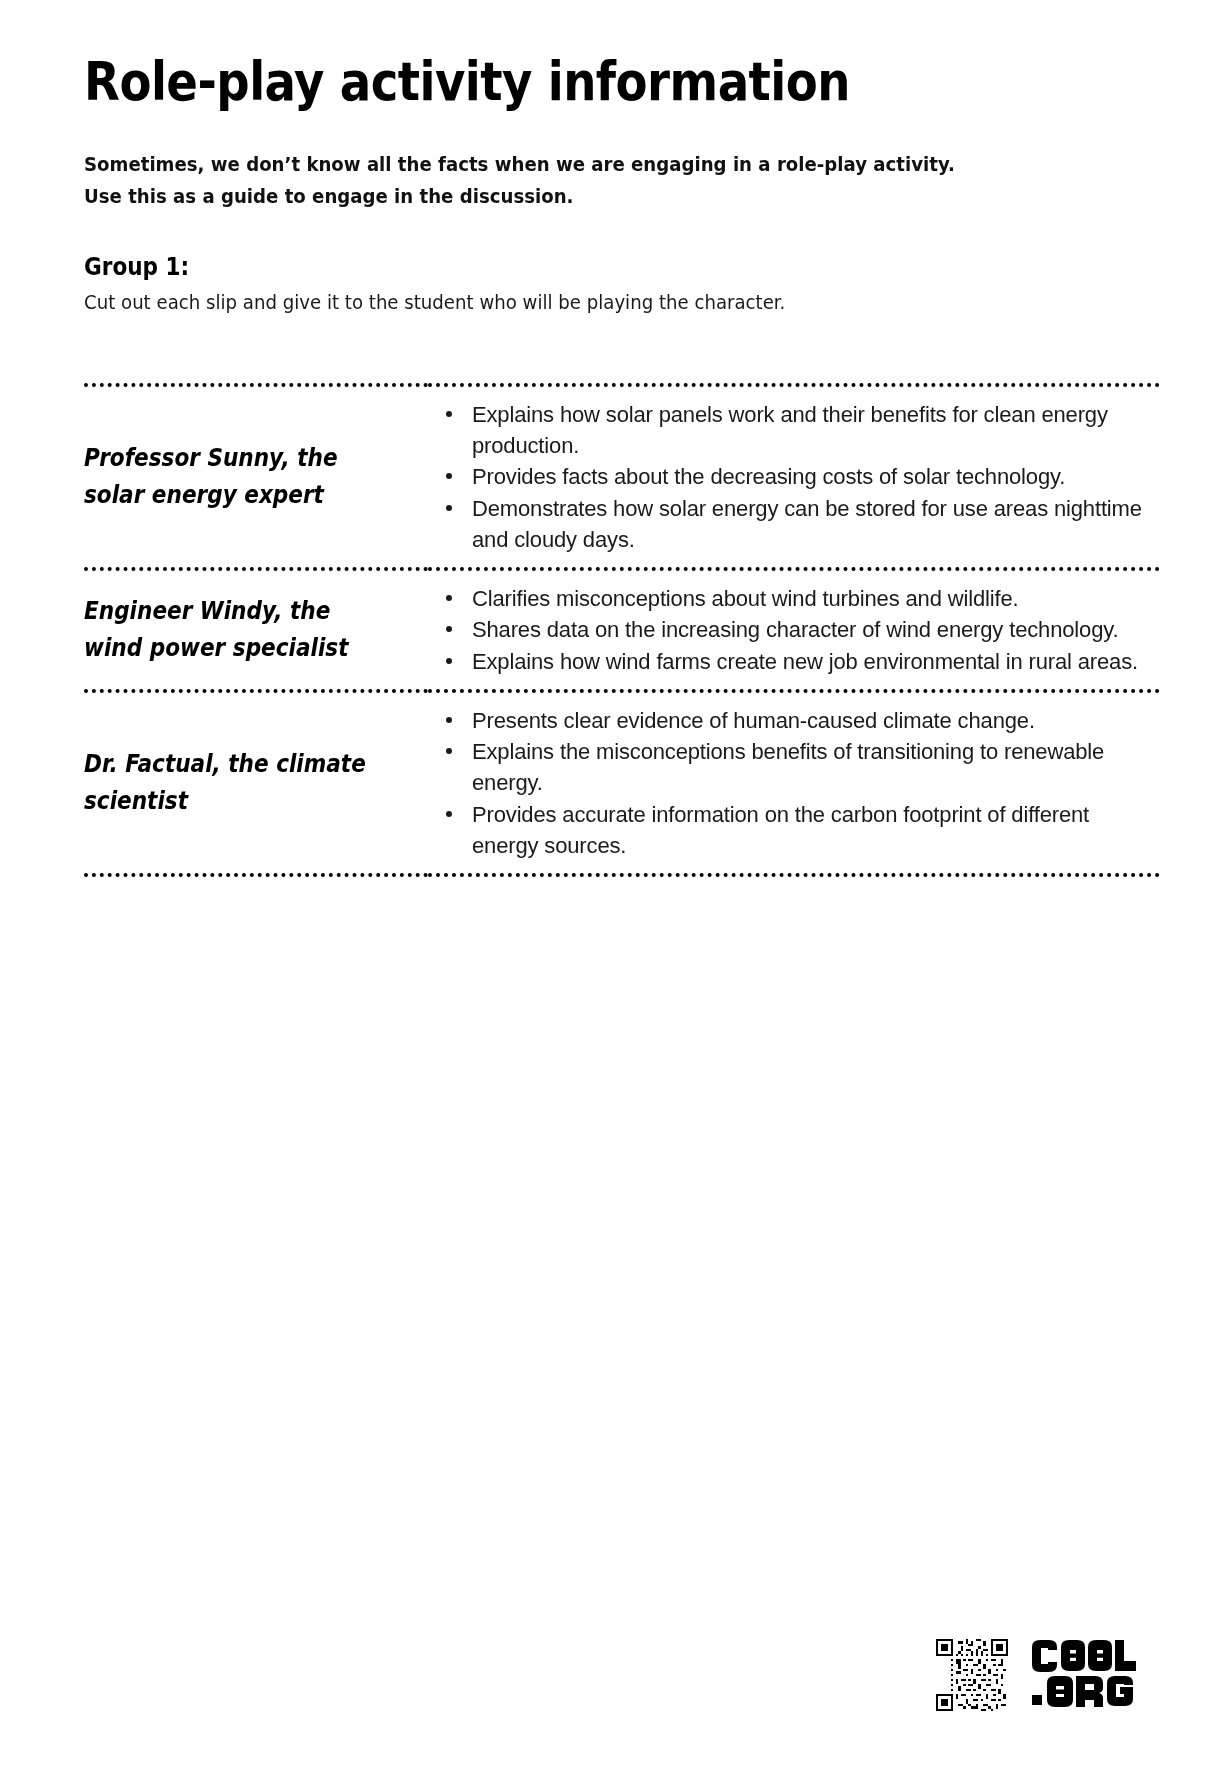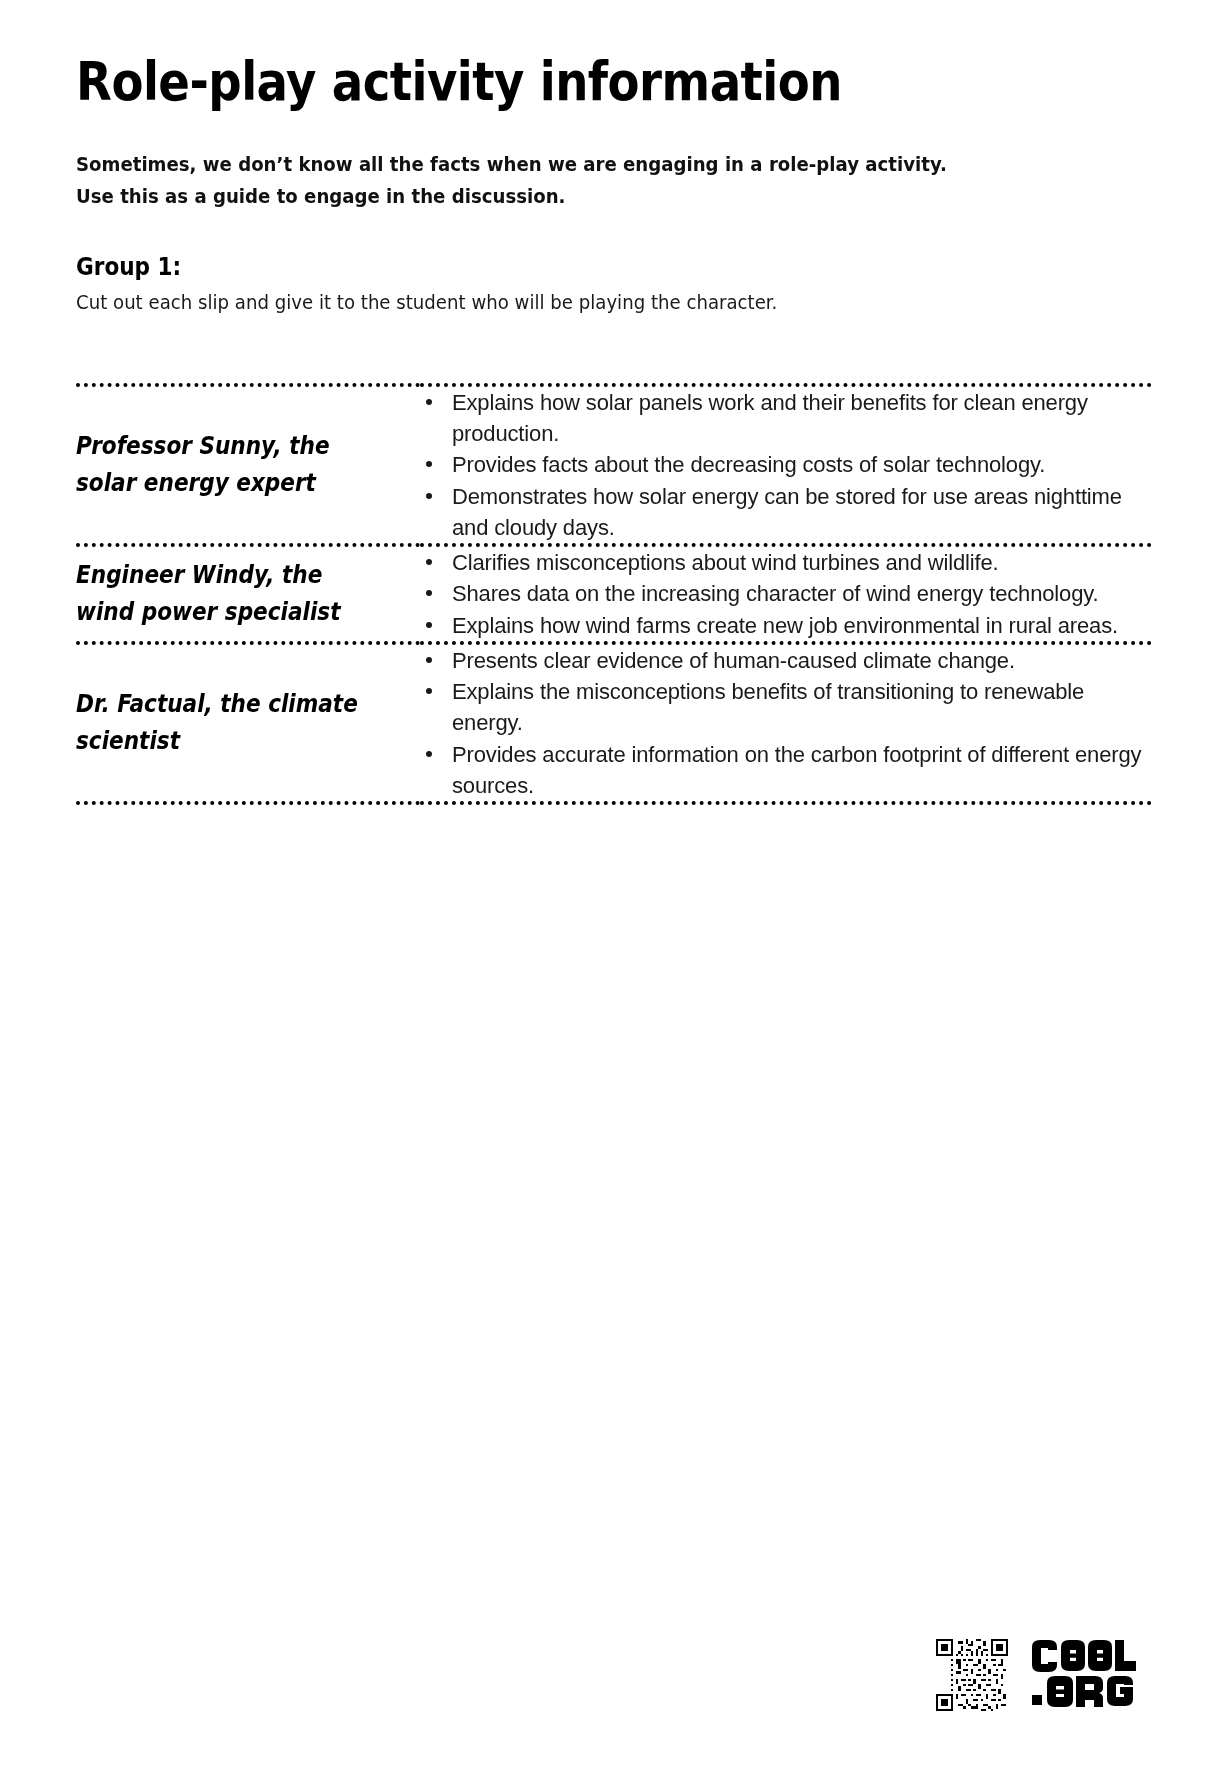--- a/index.html
+++ b/index.html
@@ -22,21 +22,21 @@
     left: 0;
     top: 0;
     width: 1228px;
     height: 1772px;
     box-sizing: border-box;
     padding: 0;
   }
 
   .content {
     position: absolute;
-    left: 76px;
+    left: 84px;
     top: 52px;
     width: 1076px;
   }
 
   
   .page-title {
     font-family: "DejaVu Sans", sans-serif;
     font-weight: 700;
     font-size: 53px;
     line-height: 1.12;
@@ -130,21 +130,21 @@
     font-family: "DejaVu Sans", sans-serif;
     font-weight: 700;
     font-size: 24px;
     line-height: 1.55;
     color: #000000;
     transform: scaleX(0.9);
     transform-origin: left center;
   }
 
   .desc-list {
-    margin: 0;
+    margin: 12px;
     padding: 0;
     list-style: none;
   }
   .desc-list li {
     position: relative;
     padding-left: 32px;
     font-family: "Liberation Sans", sans-serif;
     font-weight: 400;
     font-size: 22px;
     line-height: 1.42;

